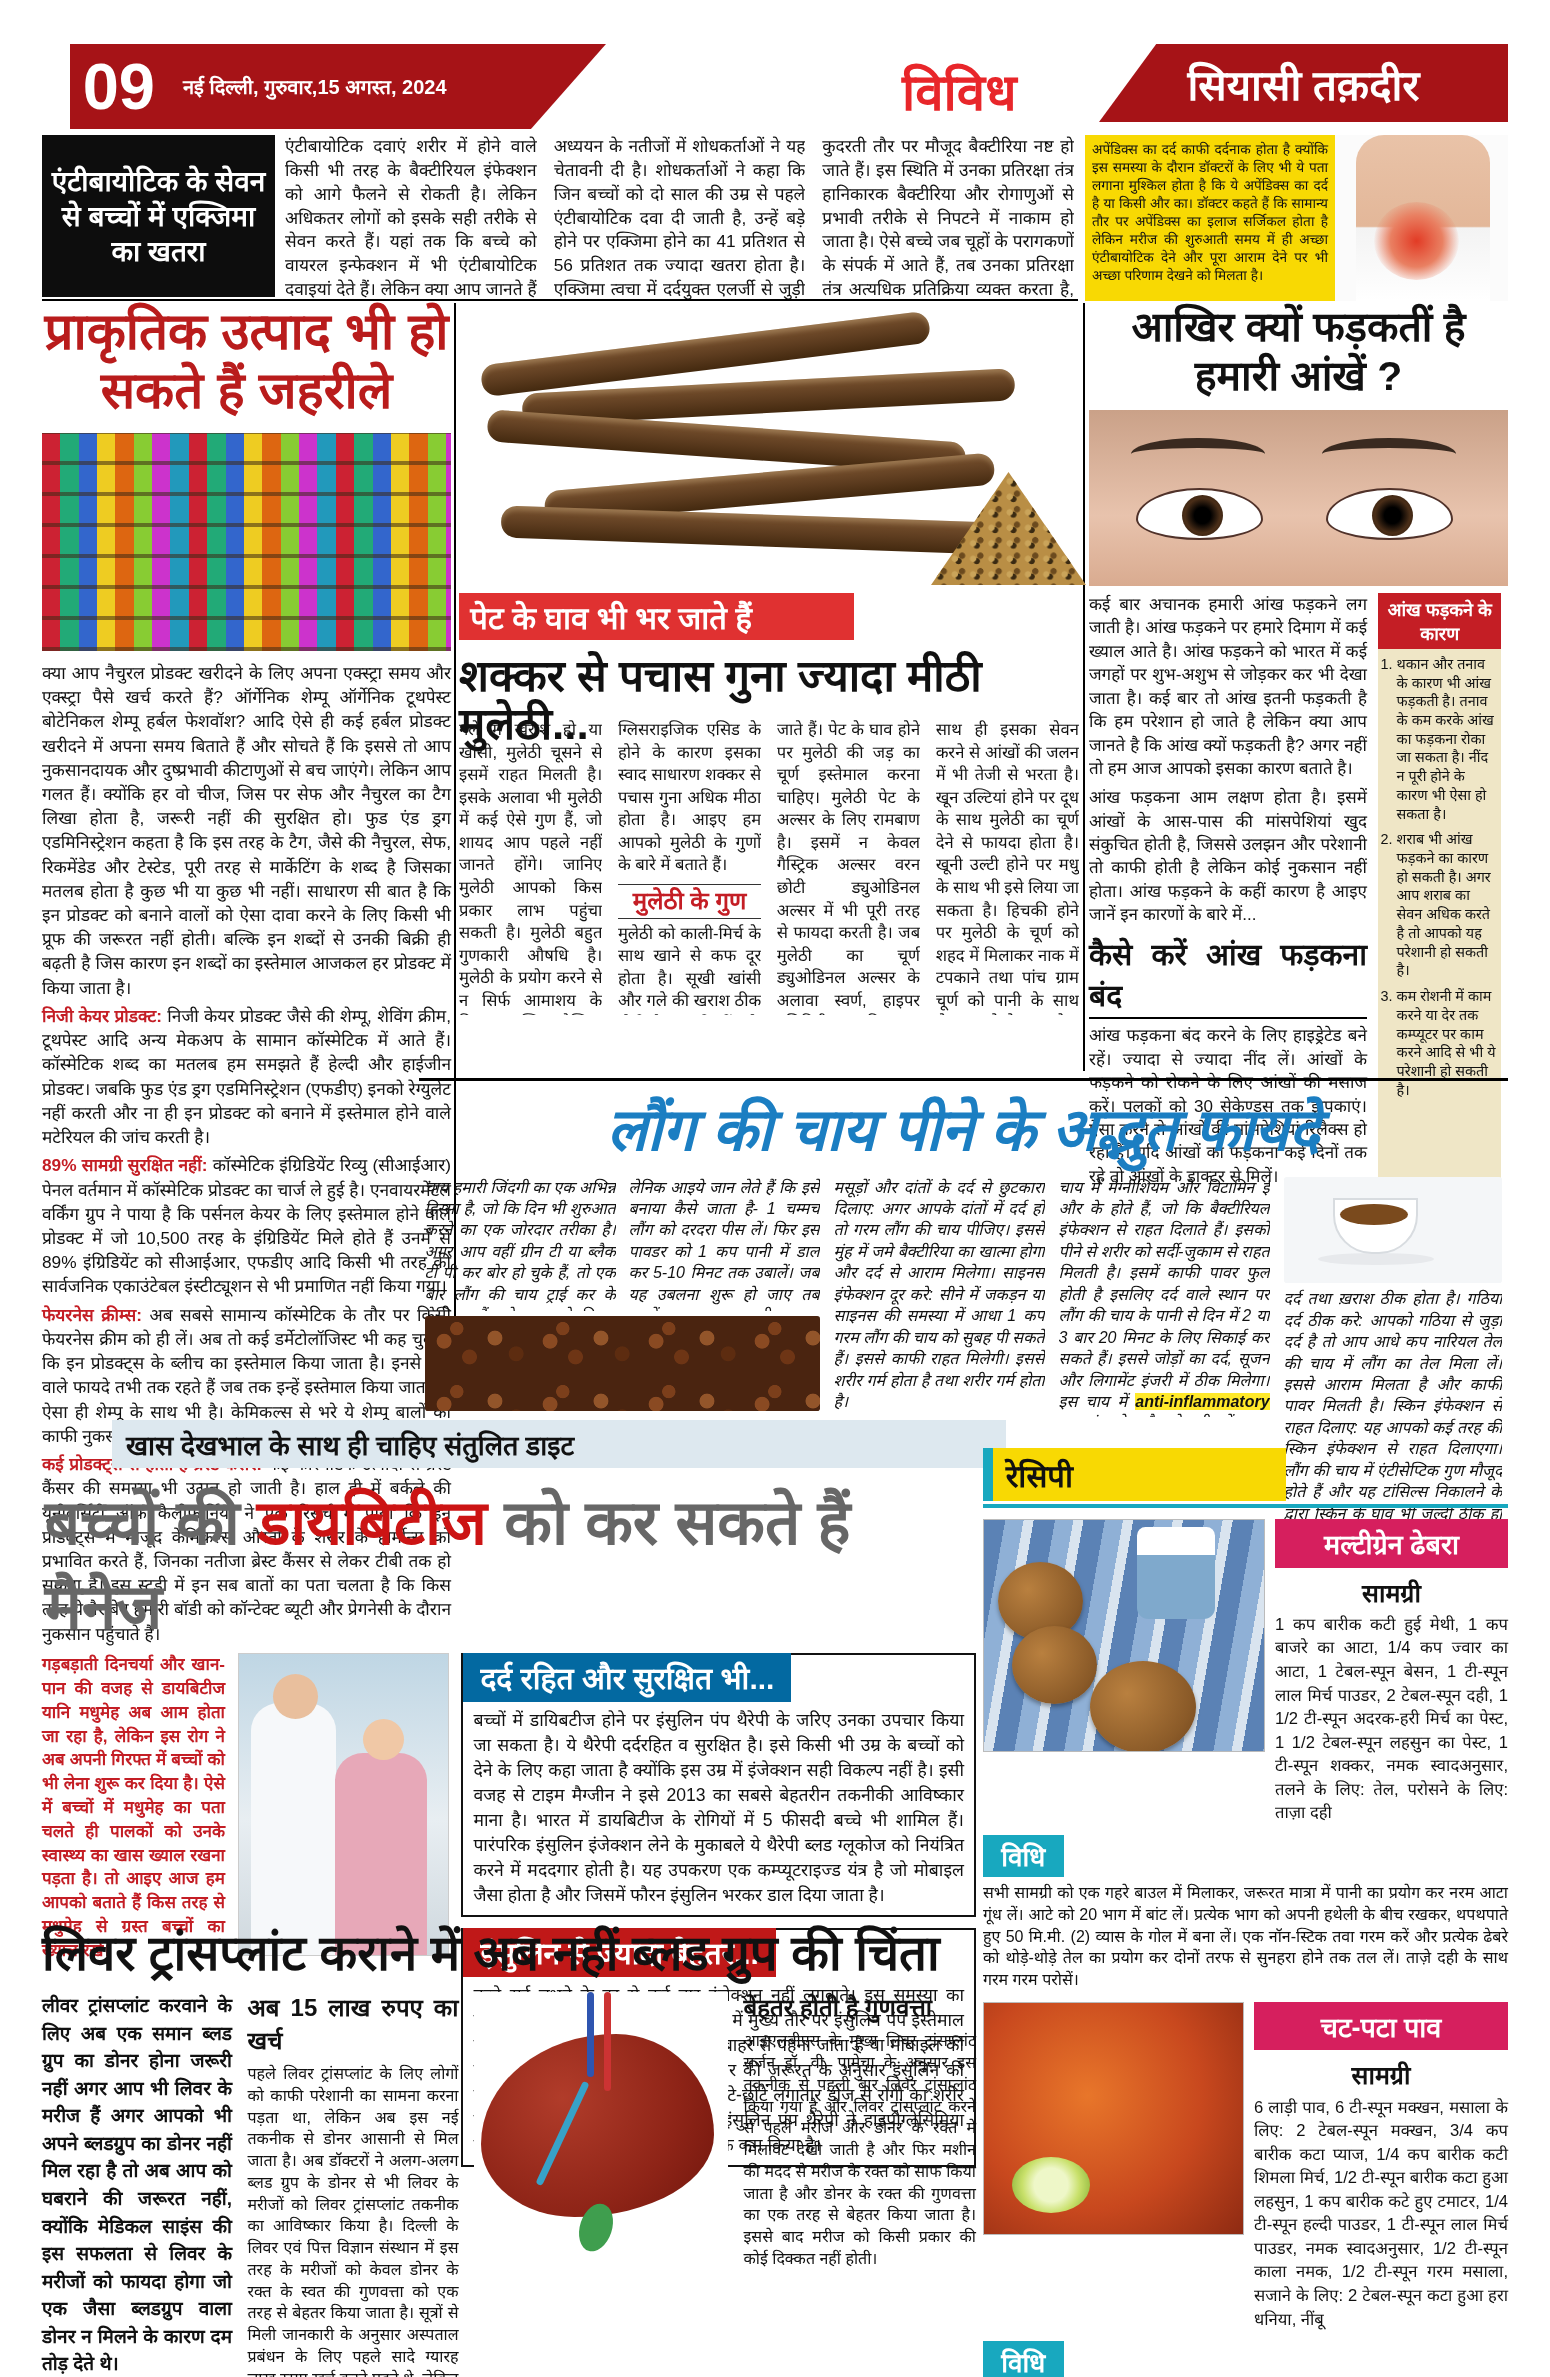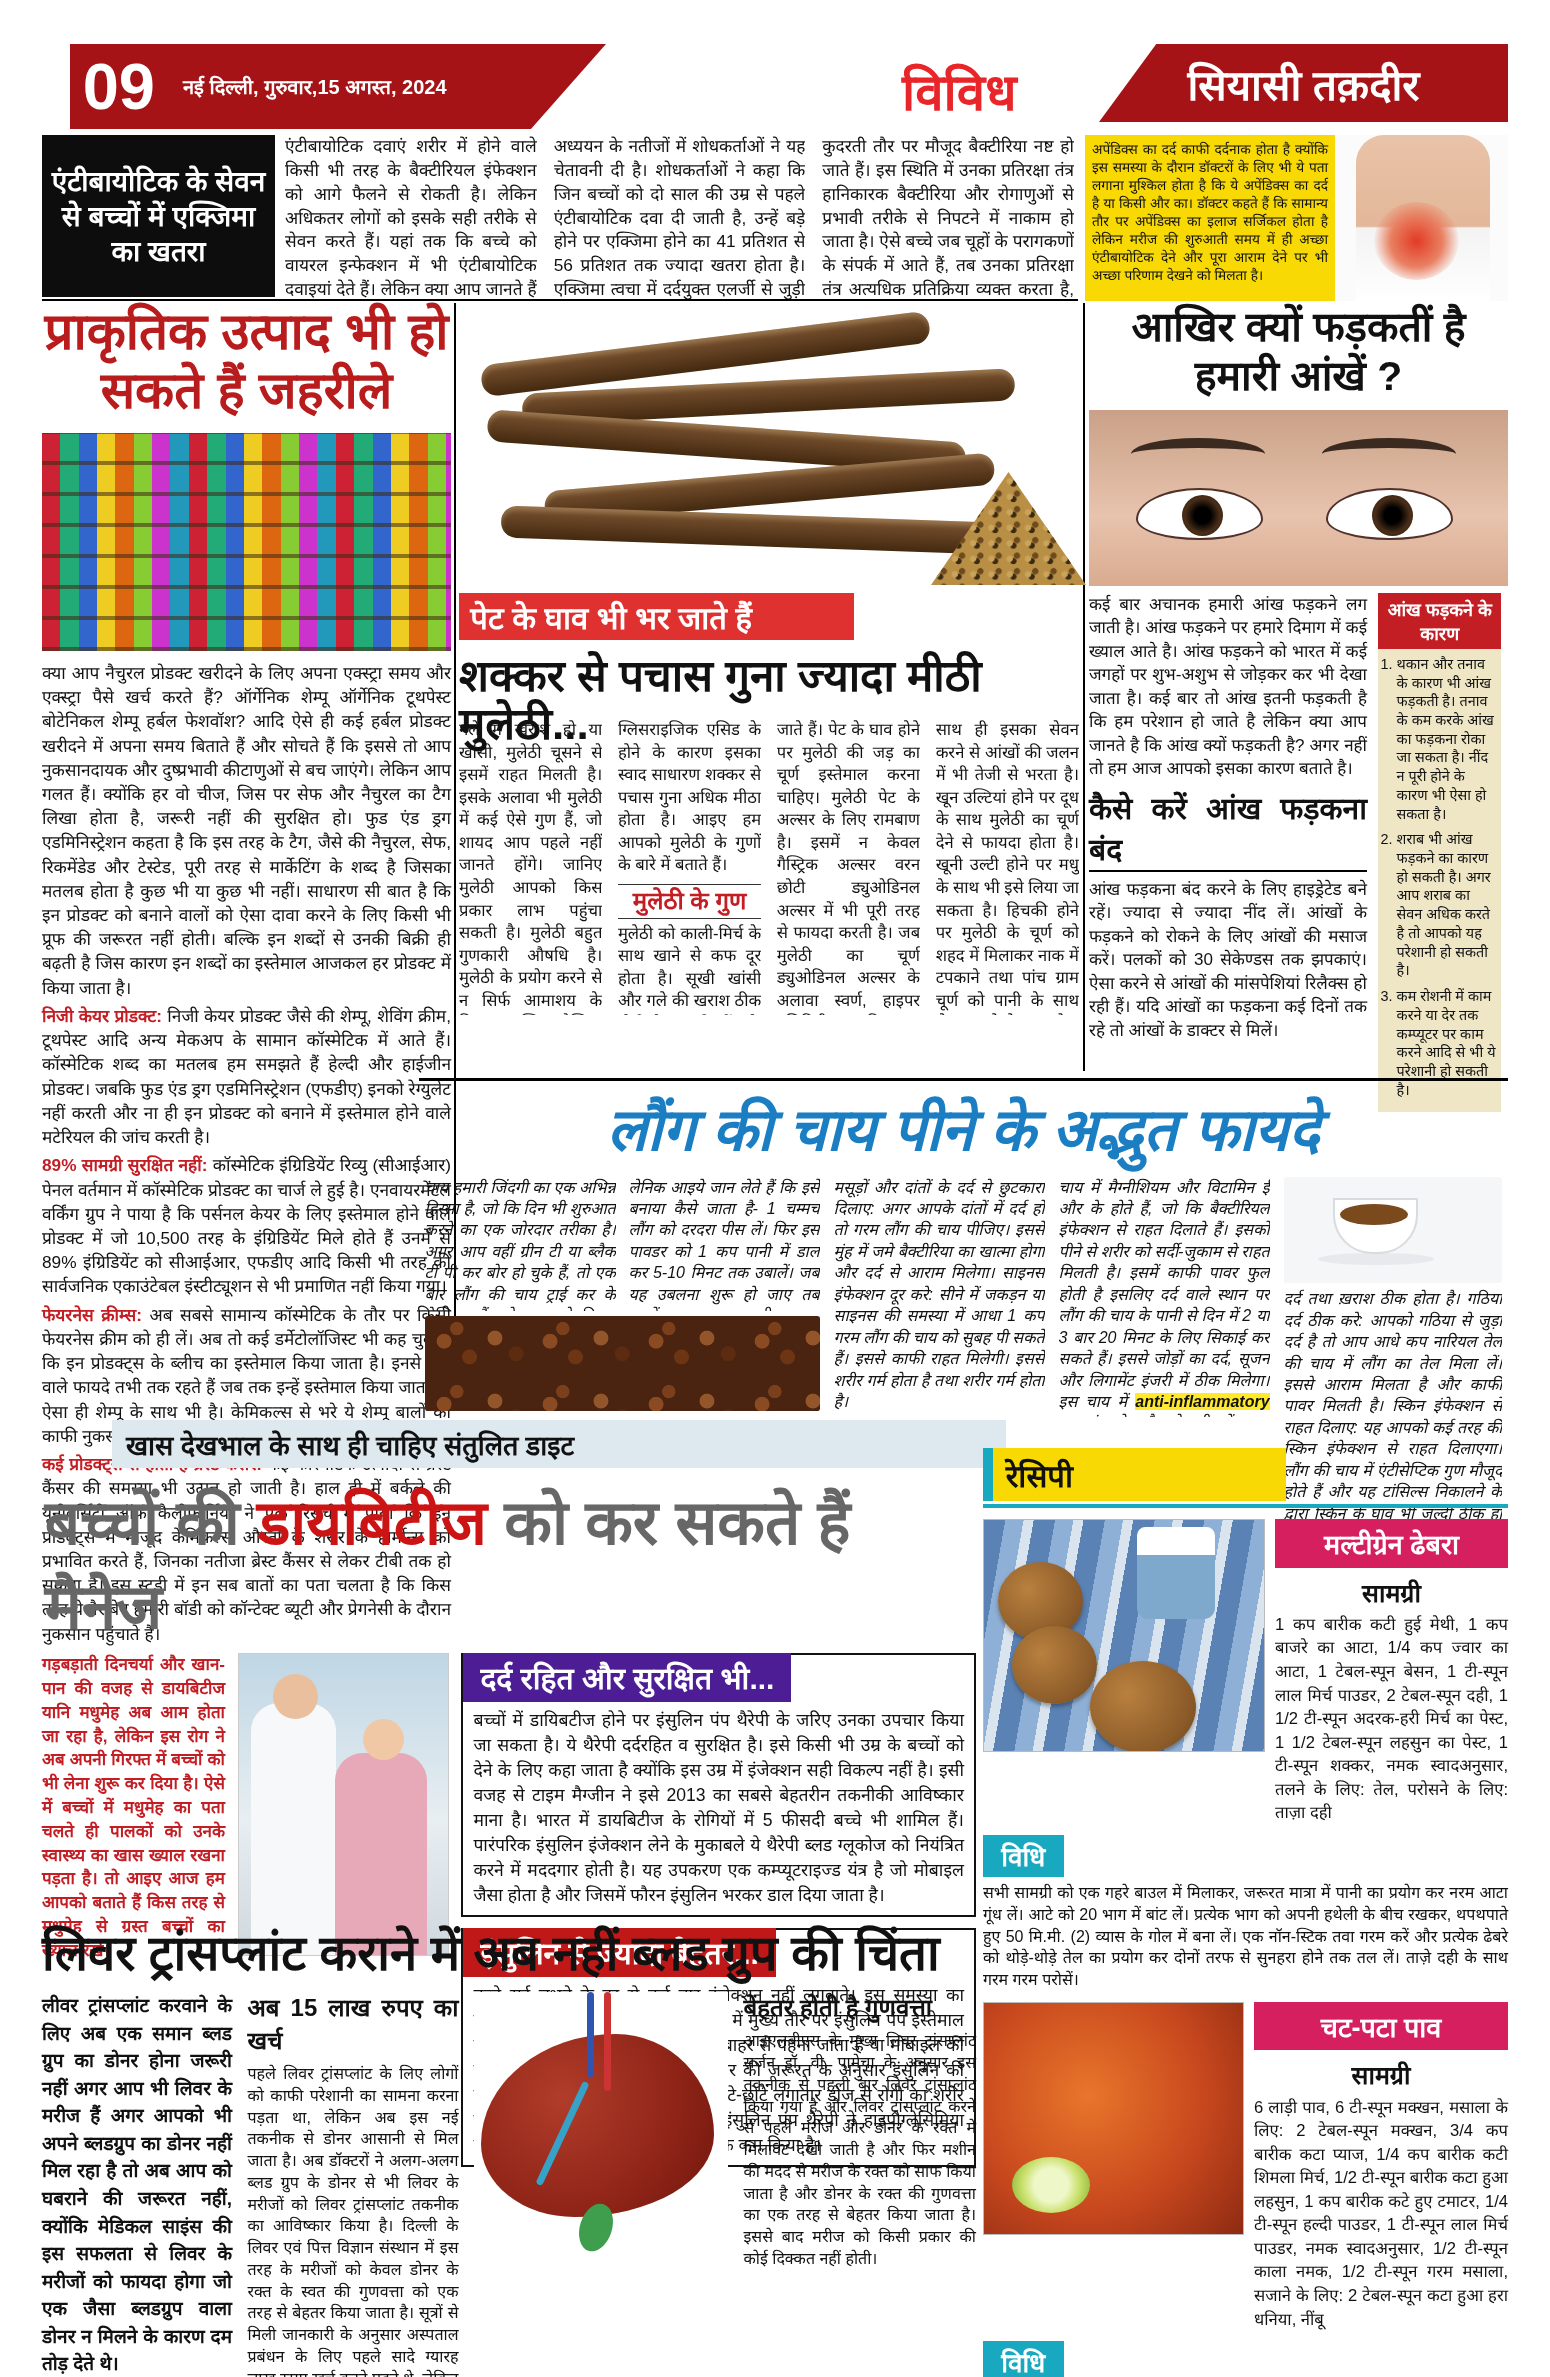--- a/index.html
+++ b/index.html
@@ -139,21 +139,21 @@
   .dia-intro { width:183px; font-size:17px; line-height:1.4; color:#c41e25; font-weight:bold; text-align:justify; }
   .dia-photo { width:211px; height:303px; position:relative; border:0.7px solid #ccc;
     background:linear-gradient(180deg,#bfd6e4 0%,#e8eef2 55%,#cfd8de 100%); overflow:hidden; }
   .doc { position:absolute; left:12.7px; top:49px; width:85px; height:254px; background:#f6f8fa; border-radius:28px 28px 0 0; }
   .doc-head { position:absolute; left:34px; top:20px; width:45px; height:45px; border-radius:50%; background:#e9bf9d; }
   .kid { position:absolute; right:21px; top:99px; width:92px; height:204px; background:#e7a8b8; border-radius:28px 28px 0 0; }
   .kid-head { position:absolute; right:44px; top:65px; width:41px; height:41px; border-radius:50%; background:#f0c8a6; }
   .dia-boxes { flex:1; display:flex; flex-direction:column; gap:11.3px; }
   .dia-box { border:2.1px solid #111; padding:0 10px 7px; }
   .dia-band { display:inline-block; color:#fff; font-size:30px; font-weight:bold; padding:4.2px 17px; margin:-2.1px 0 5.6px -10px; }
-  .band-green { background:#4c1d95; }
+  .band-green { background:#0369a1; }
   .band-red { background:#c01818; }
   .dia-box p { font-size:17.6px; line-height:1.42; text-align:justify; }
 
   
   .rec { left:983px; top:1448px; width:525px; height:905px; }
   .rec-tag { width:303px; background:#f8d903; border-left:10px solid #18a8bf; font-size:31px; font-weight:bold;
     padding:5.6px 12.7px; }
   .rec-rule { height:4.2px; background:#18a8bf; margin-top:2.8px; }
   .rec-row { display:flex; gap:10px; margin-top:11.3px; }
   .rec-img1 { width:282px; height:233px; position:relative; overflow:hidden; border:0.7px solid #bbb;
@@ -267,20 +267,21 @@
     <div class="eyeball" style="left:47px; top:78px;">
         <div class="iris"></div>
       </div>
     <div class="eyeball" style="left:237px; top:78px;">
         <div class="iris"></div>
       </div>
   </div>
   <div class="eye-flex">
     <div class="eye-text">
       <p>कई बार अचानक हमारी आंख फड़कने लग जाती है। आंख फड़कने पर हमारे दिमाग में कई ख्याल आते है। आंख फड़कने को भारत में कई जगहों पर शुभ-अशुभ से जोड़कर कर भी देखा जाता है। कई बार तो आंख इतनी फड़कती है कि हम परेशान हो जाते है लेकिन क्या आप जानते है कि आंख क्यों फड़कती है? अगर नहीं तो हम आज आपको इसका कारण बताते है।</p>
+      <p style="margin-top:5.6px;">आंख फड़कना आम लक्षण होता है। इसमें आंखों के आस-पास की मांसपेशियां खुद संकुचित होती है, जिससे उलझन और परेशानी तो काफी होती है लेकिन कोई नुकसान नहीं होता। आंख फड़कने के कहीं कारण है आइए जानें इन कारणों के बारे में...</p>
       <div class="eye-sub">कैसे करें आंख फड़कना बंद</div>
       <p>आंख फड़कना बंद करने के लिए हाइड्रेटेड बने रहें। ज्यादा से ज्यादा नींद लें। आंखों के फड़कने को रोकने के लिए आंखों की मसाज करें। पलकों को 30 सेकेण्डस तक झपकाएं। ऐसा करने से आंखों की मांसपेशियां रिलैक्स हो रही हैं। यदि आंखों का फड़कना कई दिनों तक रहे तो आंखों के डाक्टर से मिलें।</p>
     </div>
     <div class="eye-box">
       <div class="eye-box-title">आंख फड़कने के कारण</div>
       <ol>
         <li>थकान और तनाव के कारण भी आंख फड़कती है। तनाव के कम करके आंख का फड़कना रोका जा सकता है। नींद न पूरी होने के कारण भी ऐसा हो सकता है।</li>
         <li>शराब भी आंख फड़कने का कारण हो सकती है। अगर आप शराब का सेवन अधिक करते है तो आपको यह परेशानी हो सकती है।</li>
         <li>कम रोशनी में काम करने या देर तक कम्प्यूटर पर काम करने आदि से भी ये परेशानी हो सकती है।</li>
       </ol>

